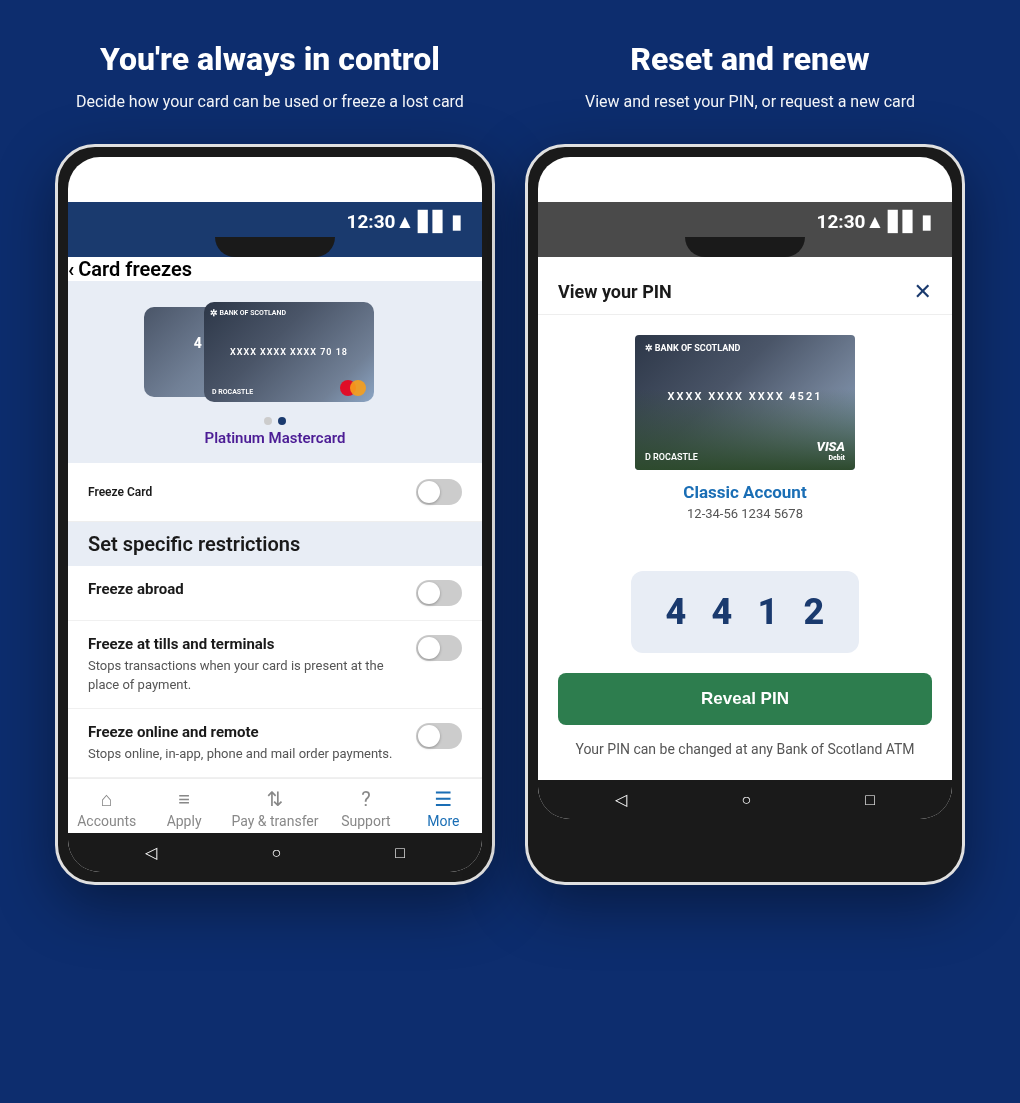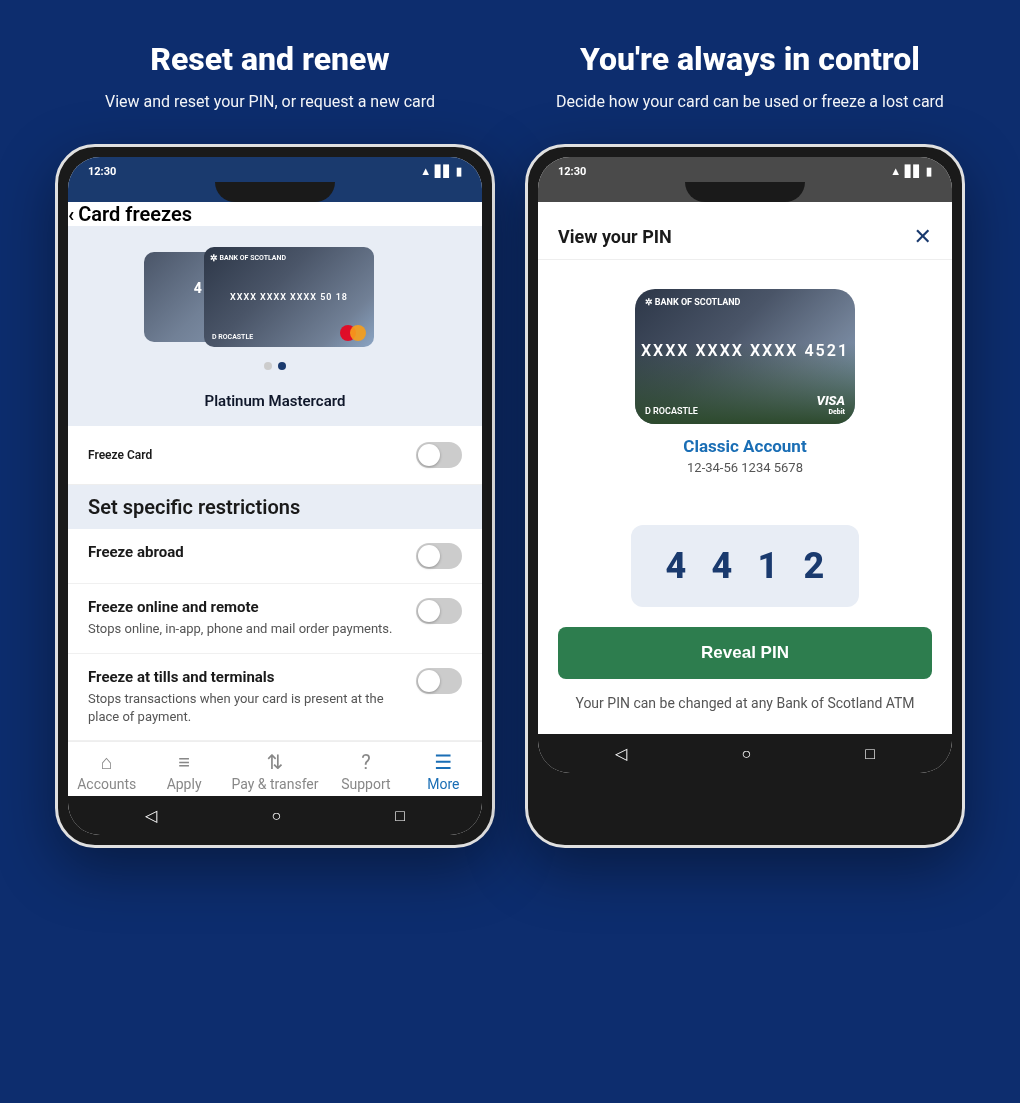--- a/index.html
+++ b/index.html
@@ -59,26 +59,27 @@
       background: white;
       border-radius: 32px;
       overflow: hidden;
       position: relative;
     }
 
     
     .status-bar {
       background: #1a3a6e;
       display: flex;
-      justify-content: space-between;
+      justify-content: flex-end;
       align-items: center;
       padding: 8px 20px 4px;
       color: white;
-      font-size: 11px;
-      font-weight: 600;
+      font-size: 19px;
+      font-weight: 600;
+      margin-top: 45px;
     }
     .status-bar .time { font-weight: 700; }
     .status-icons {
       display: flex;
       gap: 4px;
       align-items: center;
     }
 
     
     .notch {
@@ -218,24 +219,24 @@
       margin-top: 4px;
     }
     .dot {
       width: 8px;
       height: 8px;
       border-radius: 50%;
       background: #ccc;
     }
     .dot.active { background: #1a3a6e; }
     .card-label {
-      color: #0f172a;
+      color: #4c1d95;
       font-size: 15px;
       font-weight: 600;
-      margin-top: 22px;
+      margin-top: 4px;
     }
 
     
     .freeze-card-row {
       display: flex;
       justify-content: space-between;
       align-items: center;
       padding: 16px 20px;
       background: white;
       border-bottom: 1px solid #eee;
@@ -367,23 +368,23 @@
 
     
     .pin-card-section {
       padding: 20px;
       background: white;
       text-align: center;
     }
     .pin-card {
       width: 220px;
       height: 135px;
-      border-radius: 20px;
+      border-radius: 4px;
       overflow: hidden;
-      margin: 9px auto 12px;
+      margin: 0 auto 12px;
       position: relative;
     }
     .pin-card-bg {
       width: 100%;
       height: 100%;
       background: linear-gradient(135deg, #2d3748 0%, #4a5568 40%, #718096 70%, #8ba5c4 100%);
       position: relative;
     }
     .pin-card-stones {
       position: absolute;
@@ -400,21 +401,21 @@
       color: white;
       font-size: 9px;
       font-weight: 700;
     }
     .pin-card-number {
       position: absolute;
       top: 45%;
       left: 50%;
       transform: translate(-50%, -50%);
       color: white;
-      font-size: 16px;
+      font-size: 11px;
       font-weight: 600;
       letter-spacing: 2px;
       white-space: nowrap;
     }
     .pin-card-footer {
       position: absolute;
       bottom: 8px;
       left: 0;
       right: 0;
       display: flex;
@@ -484,28 +485,28 @@
       color: #555;
       line-height: 1.5;
       text-align: center;
     }
   </style>
 </head>
 <body>
 
 <div class="header-section">
   <div class="header-col">
+    <h1>You're always in control</h1>
+    <p>Decide how your card can be used
+or freeze a lost card</p>
+  </div>
+  <div class="header-col">
     <h1>Reset and renew</h1>
     <p>View and reset your PIN, or request a
 new card</p>
-  </div>
-  <div class="header-col">
-    <h1>You're always in control</h1>
-    <p>Decide how your card can be used
-or freeze a lost card</p>
   </div>
 </div>
 
 <div class="phones-section">
 
   <div class="phone">
     <div class="phone-inner">
 
       <div class="status-bar">
         <span class="time">12:30</span>
@@ -536,21 +537,21 @@
                 <span class="visa-logo">VISA<span class="visa-debit">Debit</span></span>
               </div>
             </div>
           </div>
 
           <div class="card card-large">
             <div class="card-bg card-bg-mountain">
               <div class="card-logo-bank">
                 <span class="snowflake">✲</span> BANK OF SCOTLAND
               </div>
-              <div class="card-number">XXXX XXXX XXXX 50 18</div>
+              <div class="card-number">XXXX XXXX XXXX 70 18</div>
               <div class="card-footer">
                 <span class="card-name">D ROCASTLE</span>
                 <div style="display:flex;align-items:center;gap:4px;">
                   <span class="visa-logo" style="font-size:8px;"></span>
                   <div class="mastercard-logo">
                     <div class="mc-circle mc-red"></div>
                     <div class="mc-circle mc-orange"></div>
                   </div>
                 </div>
               </div>
@@ -579,32 +580,32 @@
         <div class="restriction-text">
           <div class="restriction-title">Freeze abroad</div>
         </div>
         <div class="toggle">
           <div class="toggle-knob"></div>
         </div>
       </div>
 
       <div class="restriction-row">
         <div class="restriction-text">
+          <div class="restriction-title">Freeze at tills and terminals</div>
+          <div class="restriction-desc">Stops transactions when your card is present at the place of payment.</div>
+        </div>
+        <div class="toggle">
+          <div class="toggle-knob"></div>
+        </div>
+      </div>
+
+      <div class="restriction-row">
+        <div class="restriction-text">
           <div class="restriction-title">Freeze online and remote</div>
           <div class="restriction-desc">Stops online, in-app, phone and mail order payments.</div>
-        </div>
-        <div class="toggle">
-          <div class="toggle-knob"></div>
-        </div>
-      </div>
-
-      <div class="restriction-row">
-        <div class="restriction-text">
-          <div class="restriction-title">Freeze at tills and terminals</div>
-          <div class="restriction-desc">Stops transactions when your card is present at the place of payment.</div>
         </div>
         <div class="toggle">
           <div class="toggle-knob"></div>
         </div>
       </div>
 
       <div class="bottom-nav">
         <div class="nav-item">
           <span class="nav-icon">⌂</span>
           <span class="nav-label">Accounts</span>

